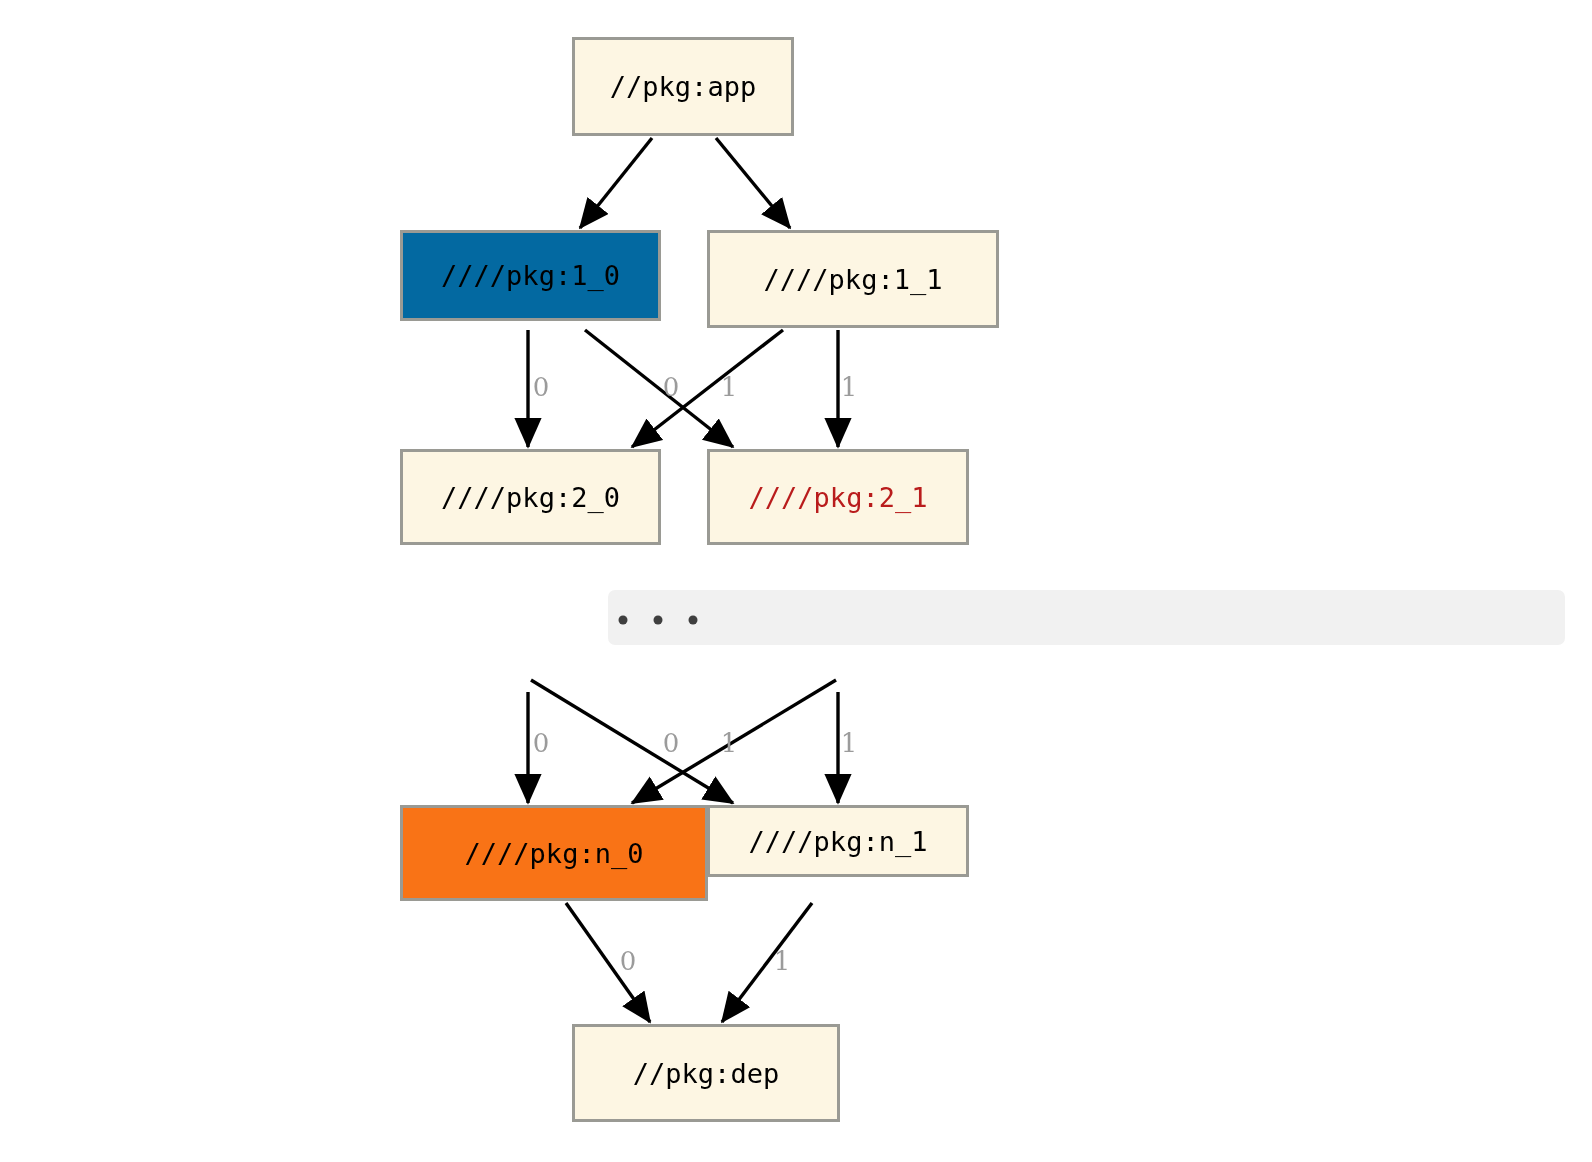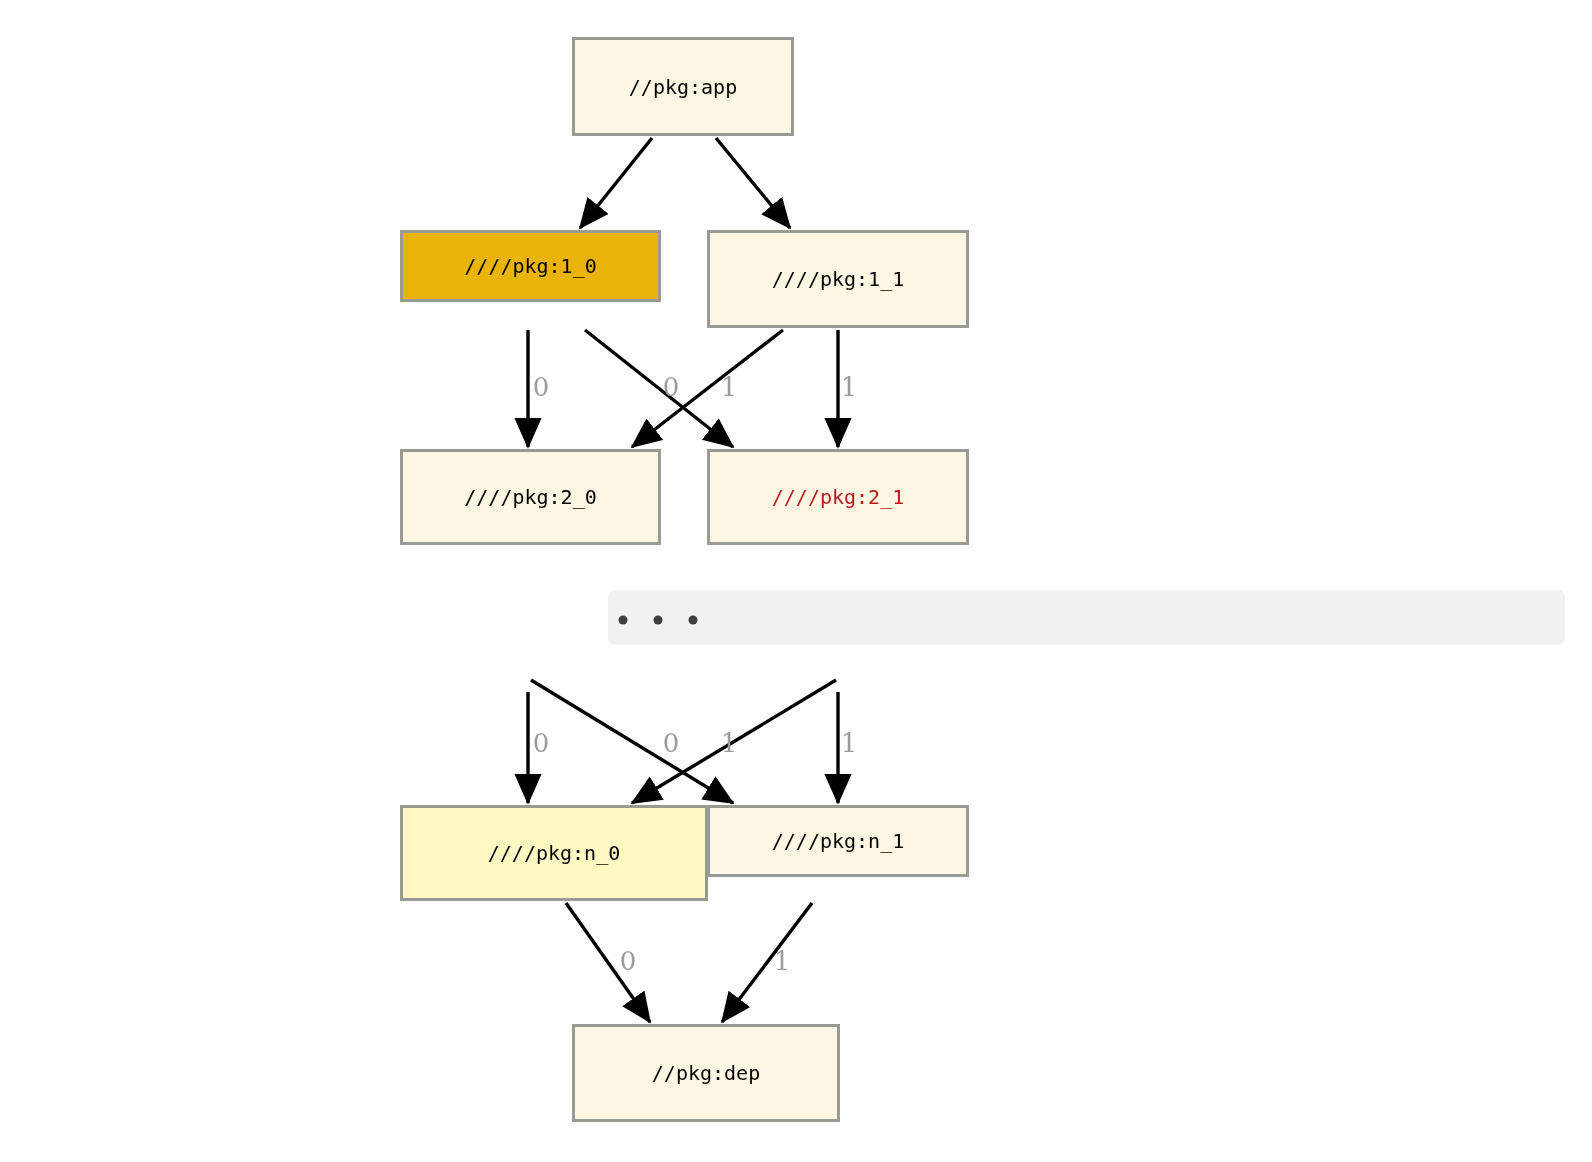--- a/index.html
+++ b/index.html
@@ -32,21 +32,21 @@
     position: absolute;
     box-sizing: border-box;
     background: #fdf6e3;
     border: 3px solid #9a9a94;
     display: flex;
     align-items: center;
     justify-content: center;
   }
   .node-label {
     font-family: "DejaVu Sans Mono", "Liberation Mono", monospace;
-    font-size: 20px;
+    font-size: 27px;
     color: #000000;
     letter-spacing: 0px;
     white-space: nowrap;
     user-select: none;
   }
   .edge-label {
     position: absolute;
     font-family: "DejaVu Serif", "Liberation Serif", serif;
     font-size: 26px;
     color: #9b9b9b;
@@ -92,33 +92,33 @@
         <line x1="838" y1="692" x2="838" y2="803" stroke="#000000" stroke-width="3.4" marker-end="url(#arrowhead)"></line>
         <line x1="566" y1="903" x2="650" y2="1022" stroke="#000000" stroke-width="3.4" marker-end="url(#arrowhead)"></line>
         <line x1="812" y1="903" x2="722" y2="1022" stroke="#000000" stroke-width="3.4" marker-end="url(#arrowhead)"></line>
       </g>
   </svg>
 
   <div id="node-layer">
       <div class="node-box" style="left: 572px; top: 37px; width: 222px; height: 99px; background: rgb(253, 246, 227); border-color: rgb(154, 154, 148);">
         <span class="node-label" style="color: rgb(0, 0, 0);">//pkg:app</span>
       </div>
-      <div class="node-box" style="left: 400px; top: 230px; width: 261px; height: 72px; background: #eab308; border-color: rgb(154, 154, 148);">
+      <div class="node-box" style="left: 400px; top: 230px; width: 261px; height: 91px; background: #0369a1; border-color: rgb(154, 154, 148);">
         <span class="node-label" style="color: rgb(0, 0, 0);">////pkg:1_0</span>
       </div>
-      <div class="node-box" style="left: 707px; top: 230px; width: 262px; height: 98px; background: rgb(253, 246, 227); border-color: rgb(154, 154, 148);">
+      <div class="node-box" style="left: 707px; top: 230px; width: 292px; height: 98px; background: rgb(253, 246, 227); border-color: rgb(154, 154, 148);">
         <span class="node-label" style="color: rgb(0, 0, 0);">////pkg:1_1</span>
       </div>
       <div class="node-box" style="left: 400px; top: 449px; width: 261px; height: 96px; background: rgb(253, 246, 227); border-color: rgb(154, 154, 148);">
         <span class="node-label" style="color: rgb(0, 0, 0);">////pkg:2_0</span>
       </div>
       <div class="node-box" style="left: 707px; top: 449px; width: 262px; height: 96px; background: rgb(253, 246, 227); border-color: rgb(154, 154, 148);">
         <span class="node-label" style="color: #b91c1c;">////pkg:2_1</span>
       </div>
-      <div class="node-box" style="left: 400px; top: 805px; width: 308px; height: 96px; background: #fef9c3; border-color: rgb(154, 154, 148); text-align: right;">
+      <div class="node-box" style="left: 400px; top: 805px; width: 308px; height: 96px; background: #f97316; border-color: rgb(154, 154, 148); text-align: right;">
         <span class="node-label" style="color: rgb(0, 0, 0);">////pkg:n_0</span>
       </div>
       <div class="node-box" style="left: 707px; top: 805px; width: 262px; height: 72px; background: rgb(253, 246, 227); border-color: rgb(154, 154, 148);">
         <span class="node-label" style="color: rgb(0, 0, 0);">////pkg:n_1</span>
       </div>
       <div class="node-box" style="left: 572px; top: 1024px; width: 268px; height: 98px; background: rgb(253, 246, 227); border-color: rgb(154, 154, 148);">
         <span class="node-label" style="color: rgb(0, 0, 0);">//pkg:dep</span>
       </div>
     </div>
   <div id="edge-label-layer">

